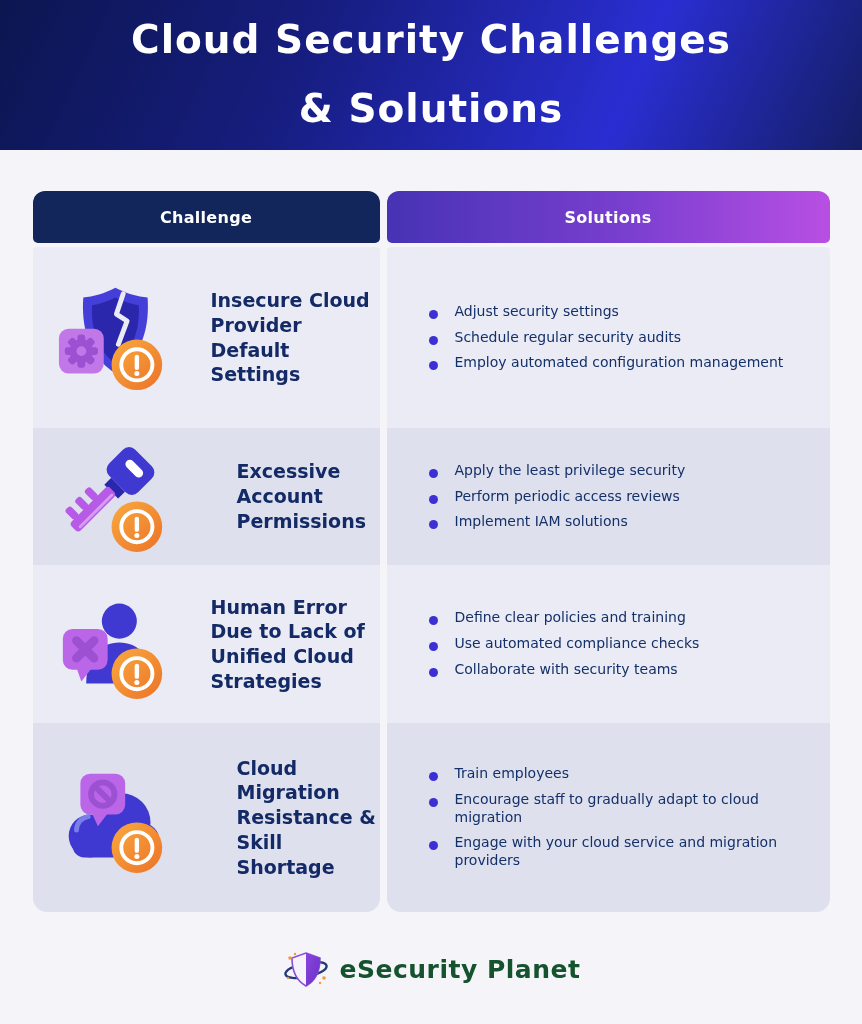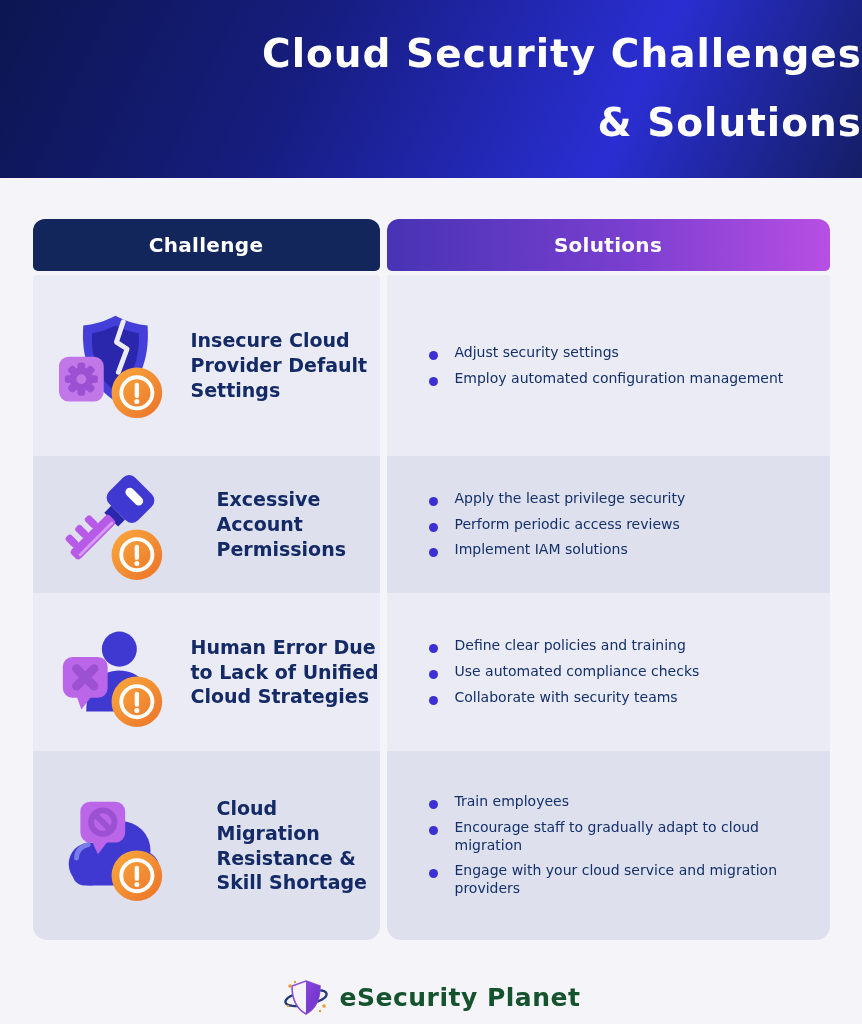--- a/index.html
+++ b/index.html
@@ -4,36 +4,36 @@
 <style>
   * { margin: 0; padding: 0; box-sizing: border-box; }
   html, body { width: 862px; height: 1024px; overflow: hidden; }
   body {
     font-family: "DejaVu Sans", "Liberation Sans", sans-serif;
     background: #f4f4f9;
   }
 
   
   .banner {
-    width: 862px; height: 178px;
+    width: 862px; height: 150px;
     background: linear-gradient(115deg, #0c1650 0%, #161d7e 35%, #2a2ed2 72%, #141e64 100%);
-    display: flex; flex-direction: column; align-items: flex-end; justify-content: center;
+    display: flex; flex-direction: column; align-items: center; justify-content: center;
     gap: 20px;
   }
   .banner .title-line {
     color: #ffffff; font-size: 39px; font-weight: 700;
     letter-spacing: 1px; line-height: 1.25; text-align: center;
   }
 
   
   .board { width: 797px; margin: 41px auto 0 auto; }
   .thead { display: flex; gap: 7px; margin-bottom: 4px; }
   .th {
     height: 52px; display: flex; align-items: center; justify-content: center;
-    color: #ffffff; font-size: 20px; font-weight: 700; letter-spacing: 0.3px;
+    color: #ffffff; font-size: 16px; font-weight: 700; letter-spacing: 0.3px;
     border-radius: 12px 12px 5px 5px;
   }
   .th.challenge-h { width: 347px; background: #13265c; }
   .th.solutions-h { width: 443px; background: linear-gradient(90deg, #4733b4 0%, #7a3fd0 55%, #b84fe3 100%); font-weight: 600; }
 
   .row { display: flex; gap: 7px; }
   .cell { overflow: hidden; }
   .c-cell { width: 347px; display: flex; align-items: center; padding-left: 24px; gap: 22px; }
   .s-cell { width: 443px; display: flex; align-items: center; padding: 18px 22px 18px 40px; }
   .row-light .cell { background: #eaebf4; }
@@ -42,20 +42,21 @@
   .row-4 .cell { border-radius: 0 0 14px 14px; }
   .row-1 { height: 181px; }
   .row-2 { height: 137px; }
   .row-3 { height: 158px; }
   .row-4 { height: 189px; }
 
   .c-icon { flex: 0 0 112px; width: 112px; height: 112px; }
   .c-text {
     max-width: 196px; color: #132a66; font-size: 19px; font-weight: 700;
     line-height: 1.3;
+    margin-left: 20px;
   }
 
   .s-list { list-style: none; }
   .s-list li {
     position: relative; padding-left: 28px; margin: 8px 0;
     color: #143069; font-size: 14px; line-height: 1.28; font-weight: 500;
   }
   .s-list li::before {
     content: ""; position: absolute; left: 2px; top: 7px;
     width: 9px; height: 9px; border-radius: 50%; background: #3c2fd4;
@@ -108,20 +109,21 @@
           <circle r="16" fill="none" stroke="#ffffff" stroke-width="4"></circle>
           <path d="M0,-8 L0,3" stroke="#ffffff" stroke-width="4.5" stroke-linecap="round"></path>
           <circle cy="9" r="2.6" fill="#ffffff"></circle>
         </g>
       </svg>
       <div class="c-text">Insecure Cloud Provider Default Settings</div>
     </div>
     <div class="cell s-cell">
       <ul class="s-list">
         <li>Adjust security settings</li>
+        <li>Schedule regular security audits</li>
         <li>Employ automated configuration management</li>
       </ul>
     </div>
   </div>
 
   <div class="row row-2 row-dark">
     <div class="cell c-cell">
       <svg class="c-icon" viewBox="0 0 115 115" aria-hidden="true">
         <defs>
           <linearGradient id="og2" x1="0" y1="0" x2="1" y2="1">

